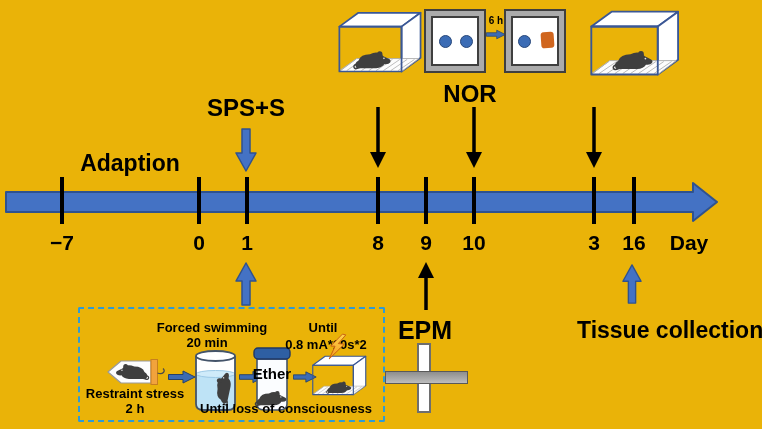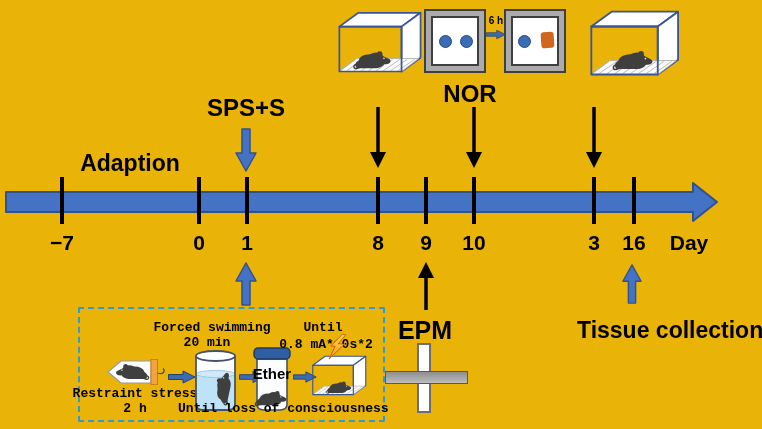--- a/index.html
+++ b/index.html
@@ -2,21 +2,21 @@
 <html><head>
 <meta charset="utf-8">
 <style>
   html,body{margin:0;padding:0;background:#fff;}
   #page{position:relative;width:762px;height:429px;background:#eab308;overflow:hidden;
         font-family:"Liberation Sans","DejaVu Sans",sans-serif;color:#000;}
   .abs{position:absolute;}
   .lbl{position:absolute;font-weight:bold;text-align:center;white-space:nowrap;color:#000;}
   .tick{position:absolute;width:4px;background:#000;}
   .daynum{font-size:21px;}
-  .boxlbl{font-size:13px;font-family:Liberation Mono, monospace;}
+  .boxlbl{font-size:13px;}
   
   .nor-outer{position:absolute;width:62px;height:64px;background:#ABABAB;border:2px solid #3F3F3F;box-sizing:border-box;}
   .nor-inner{position:absolute;left:5px;top:5px;right:5px;bottom:5px;background:#fff;border:2px solid #3F3F3F;}
   .nor-circle{position:absolute;width:11px;height:11px;border-radius:50%;background:#3B6CB5;border:1px solid #27477A;box-sizing:content-box;}
   .nor-orange{position:absolute;width:13px;height:16px;background:#D0661F;border-radius:3px;transform:rotate(-4deg);}
   
   .epm-v{position:absolute;left:417px;top:343px;width:14px;height:70px;background:#fff;border:2px solid #6E6E6E;box-sizing:border-box;}
   .epm-h{position:absolute;left:385px;top:371px;width:83px;height:13px;background:linear-gradient(#8E8E8E,#BDBDBD);border:1.5px solid #595959;box-sizing:border-box;}
   
   .proc-box{position:absolute;left:78px;top:307px;width:307px;height:115px;border:2px dashed #2E9BD6;box-sizing:border-box;border-radius:2px;}
@@ -199,21 +199,21 @@
     </svg>
 
   <svg class="abs" style="left:251px;top:347px" width="42" height="66" viewBox="0 0 42 66">
     <path d="M6 12 L6 57 Q6 63 13 63 L29 63 Q36 63 36 57 L36 12 Z" fill="#FBFDFF" stroke="#44546A" stroke-width="1.6"></path>
     <rect x="3" y="1" width="36" height="11" rx="4" fill="#2E5FA3" stroke="#203864" stroke-width="1.4"></rect>
     <g transform="translate(3,42) scale(0.88)">
         <use href="#mouse-shape"></use>
       </g>
   </svg>
   <div class="lbl" style="left:247px;top:365px;width:50px;font-size:15px">Ether</div>
-  <div class="lbl boxlbl" style="left:178px;top:401px;width:200px">Until loss of consciousness</div>
+  <div class="lbl boxlbl" style="left:186px;top:401px;width:200px">Until loss of consciousness</div>
 
   <svg class="abs" style="left:293px;top:370px" width="24" height="14" viewBox="0 0 28 14">
       <use href="#blue-right-arrow"></use>
     </svg>
 
   <div class="lbl boxlbl" style="left:273px;top:320px;width:100px">Until</div>
   <div class="lbl boxlbl" style="left:276px;top:337px;width:100px">0.8 mA*10s*2</div>
   <svg class="abs" style="left:306px;top:353px" width="62" height="46" viewBox="0 0 110 78">
     <use href="#cage-frame"></use>
     <g transform="translate(34,46) scale(1.25)">

